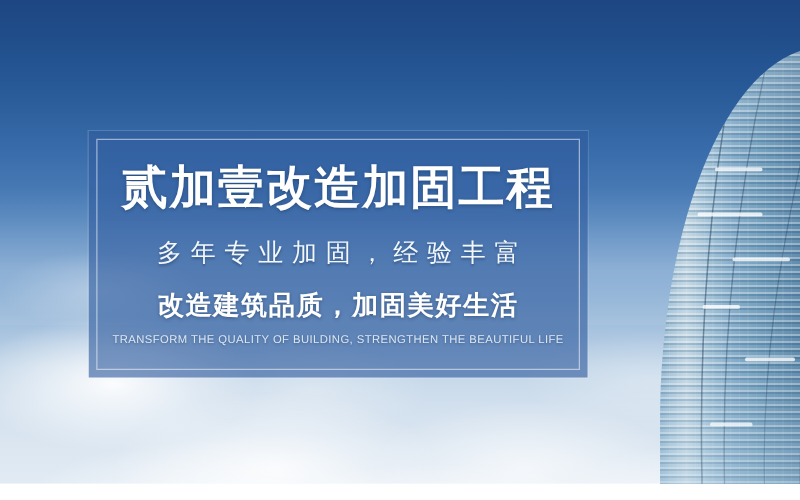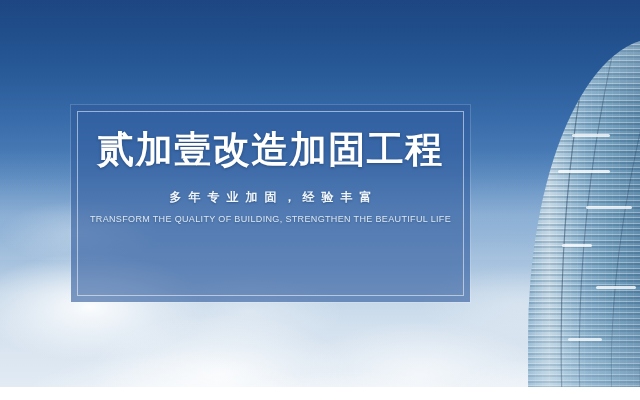--- a/index.html
+++ b/index.html
@@ -152,22 +152,22 @@
     font-size: 37px;
     font-weight: bold;
     letter-spacing: 1.5px;
     line-height: 1.05;
     white-space: nowrap;
     text-shadow: 0 1px 3px rgba(13,40,74,0.45);
   }
   .title-sub1 {
     margin-top: 19px;
     color: #f2f7fc;
-    font-size: 12px;
-    font-weight: bold;
+    font-size: 20px;
+    font-weight: normal;
     letter-spacing: 7px;
     text-indent: 7px;
     white-space: nowrap;
     text-shadow: 0 1px 2px rgba(13,40,74,0.40);
   }
   .title-sub2 {
     margin-top: 14px;
     color: #ffffff;
     font-size: 21px;
     font-weight: bold;
@@ -221,17 +221,18 @@
       <div class="glint" style="left:40px; top:300px; width:34px; height:3px;"></div>
       <div class="tower-shade"></div>
     </div>
   </div>
 
   <div class="panel">
     <div class="panel-inner-border"></div>
     <div class="panel-content">
       <div class="title-main">贰加壹改造加固工程</div>
       <div class="title-sub1">多年专业加固，经验丰富</div>
+      <div class="title-sub2">改造建筑品质，加固美好生活</div>
       <div class="title-en">TRANSFORM THE QUALITY OF BUILDING, STRENGTHEN THE BEAUTIFUL LIFE</div>
     </div>
   </div>
 
 </div>
 
 </body></html>

